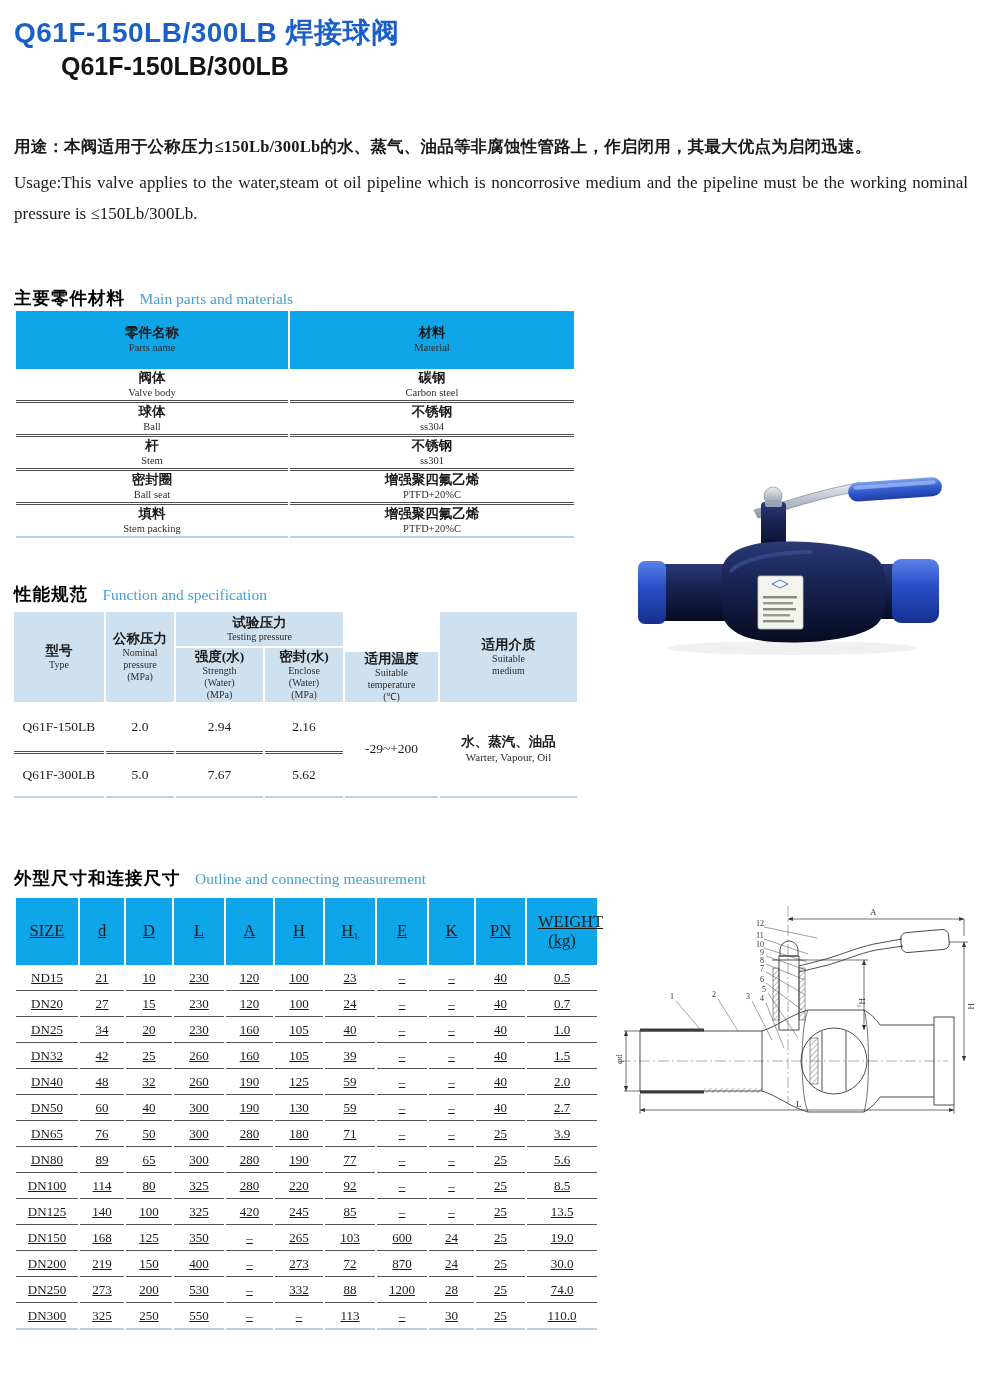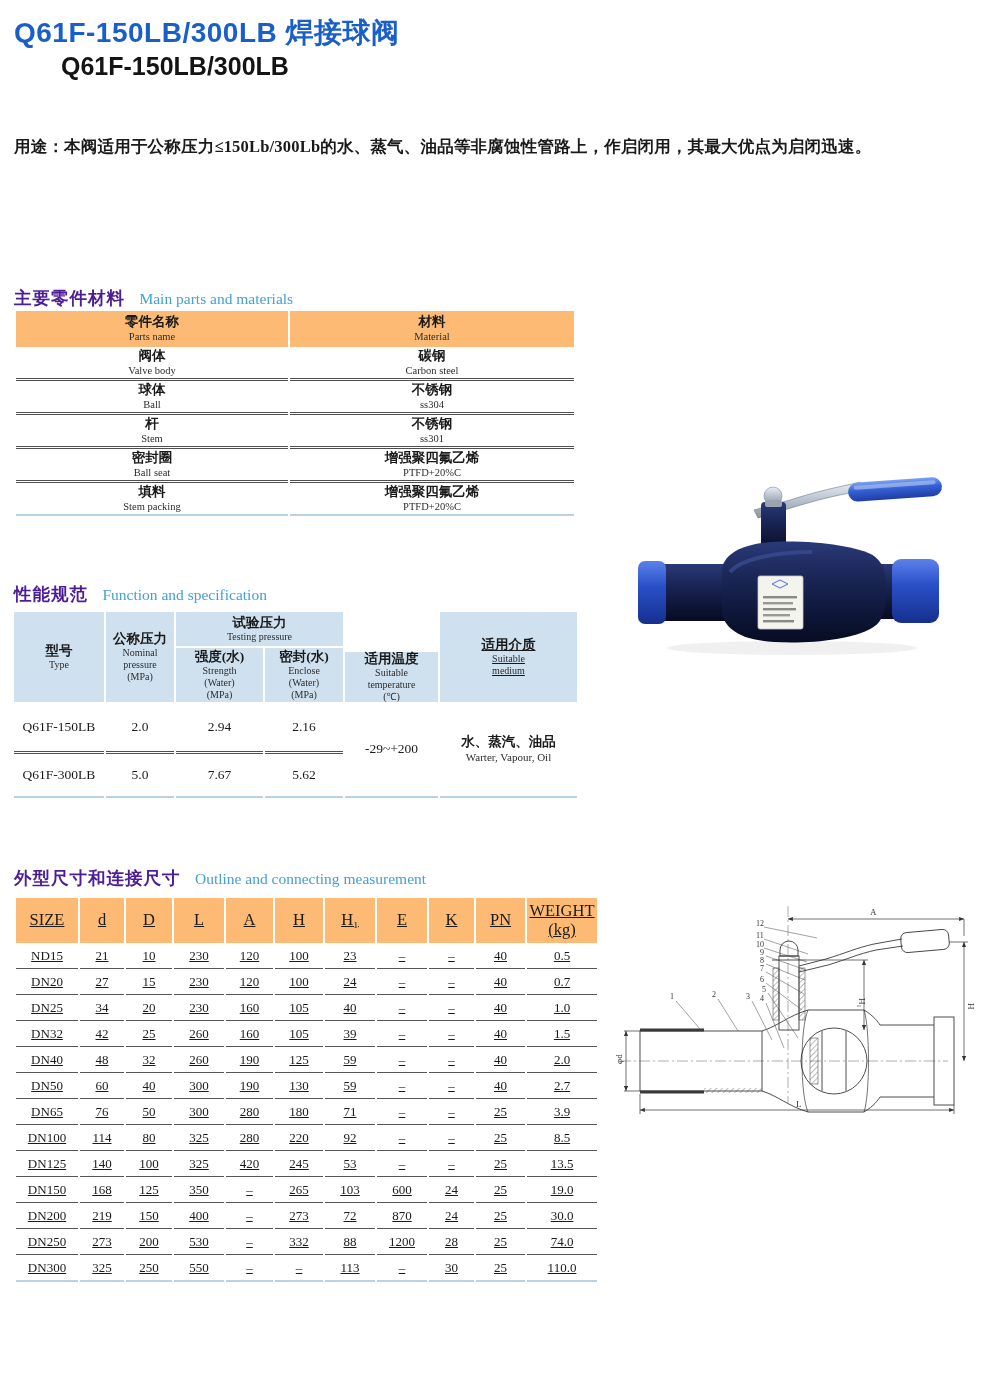--- a/index.html
+++ b/index.html
@@ -10,26 +10,26 @@
   .main-title{position:absolute;left:14px;top:14px;font-family:"Liberation Sans",sans-serif;
               font-weight:bold;font-size:28px;color:#1a5fc8;letter-spacing:0.5px;}
   .sub-title{position:absolute;left:14px;top:52px;font-family:"Liberation Sans",sans-serif;
              font-weight:bold;font-size:25px;color:#141414;margin-left:47px;}
 
   .usage{position:absolute;left:14px;top:136px;width:954px;}
   .usage .cn{font-size:16.5px;font-weight:600;margin-bottom:9px;letter-spacing:0.2px;}
   .usage .en{font-size:17px;line-height:1.85;text-align:justify;}
 
   .section-heading{position:absolute;left:14px;font-family:"Liberation Sans",sans-serif;}
-  .section-heading .cn{font-size:17.5px;font-weight:bold;color:#4c1d95;letter-spacing:1px;}
+  .section-heading .cn{font-size:17.5px;font-weight:bold;color:#000000;letter-spacing:1px;}
   .section-heading .en{font-size:15.5px;color:#44a0d4;font-family:"Liberation Serif",serif;margin-left:10px;}
 
   
   table.doc{border-collapse:separate;border-spacing:2px 0;table-layout:fixed;}
-  table.doc th{background:#fdba74;font-weight:normal;vertical-align:middle;text-align:center;padding:0;}
+  table.doc th{background:#0ea5e9;font-weight:normal;vertical-align:middle;text-align:center;padding:11px;}
   table.doc td{text-align:center;vertical-align:middle;padding:0;}
 
   .cellcn{font-size:13.5px;font-weight:bold;line-height:1.25;}
   .cellen{font-size:10.5px;color:#2c2c2c;line-height:1.2;}
 
   
   #parts-table{position:absolute;left:14px;top:311px;width:556px;}
   #parts-table th{height:36px;}
   #parts-table td{height:31px;border-bottom:3px double #4f4f4f;}
   #parts-table tr:last-child td{border-bottom:2px solid #b9d3e6;margin-top:39px;}
@@ -39,21 +39,21 @@
               grid-template-columns:90px 68px 87px 78px 93px 137px;
               grid-template-rows:36px 54px 52px 44px;column-gap:2px;}
   #spec-table .hd{background:#cfe1ef;display:flex;flex-direction:column;align-items:center;justify-content:center;text-align:center;}
   #spec-table .hd .cellen{white-space:pre-line;font-size:10px;}
   .sp-type{grid-column:1;grid-row:1/3;}
   .sp-nom{grid-column:2;grid-row:1/3;}
   .sp-test{grid-column:3/5;grid-row:1;border-bottom:2px solid #fff;}
   .sp-str{grid-column:3;grid-row:2;}
   .sp-enc{grid-column:4;grid-row:2;}
   .sp-temp{grid-column:5;grid-row:1/3;margin-top:40px;}
-  .sp-med{grid-column:6;grid-row:1/3;text-decoration:underline;}
+  .sp-med{grid-column:6;grid-row:1/3;}
   #spec-table .dcell{display:flex;align-items:center;justify-content:center;font-size:13.5px;}
   #spec-table .r1{border-bottom:3px double #4f4f4f;}
   #spec-table .r2{border-bottom:2px solid #b9d3e6;}
   #spec-table .merged{grid-row:3/5;flex-direction:column;border-bottom:2px solid #b9d3e6;}
   #spec-table .merged .cellen{font-size:11px;}
 
   
   #dims-table{position:absolute;left:14px;top:898px;width:561px;text-decoration:underline;}
   #dims-table th{height:45px;font-size:16.5px;white-space:pre-line;line-height:1.15;}
   #dims-table td{height:25px;font-size:13px;border-bottom:1.5px solid #555;}
@@ -68,20 +68,21 @@
 </head>
 <body>
 
 <div id="page">
 
   <div class="main-title">Q61F-150LB/300LB 焊接球阀</div>
   <div class="sub-title">Q61F-150LB/300LB</div>
 
   <div class="usage">
     <div class="cn">用途：本阀适用于公称压力≤150Lb/300Lb的水、蒸气、油品等非腐蚀性管路上，作启闭用，其最大优点为启闭迅速。</div>
+    <div class="en">Usage:This valve applies to  the water,steam ot oil pipeline which is noncorrosive medium and the pipeline must be the working nominal pressure is ≤150Lb/300Lb.</div>
   </div>
 
   <div class="section-heading" style="top:286px;">
     <span class="cn">主要零件材料</span>
     <span class="en">Main parts and materials</span>
   </div>
 
   <table class="doc" id="parts-table">
     <colgroup>
         <col style="width:272px">
@@ -394,40 +395,53 @@
           <td>300</td>
           <td>280</td>
           <td>180</td>
           <td>71</td>
           <td>–</td>
           <td>–</td>
           <td>25</td>
           <td>3.9</td>
         </tr>
         <tr>
+          <td>DN80</td>
+          <td>89</td>
+          <td>65</td>
+          <td>300</td>
+          <td>280</td>
+          <td>190</td>
+          <td>77</td>
+          <td>–</td>
+          <td>–</td>
+          <td>25</td>
+          <td>5.6</td>
+        </tr>
+        <tr>
           <td>DN100</td>
           <td>114</td>
           <td>80</td>
           <td>325</td>
           <td>280</td>
           <td>220</td>
           <td>92</td>
           <td>–</td>
           <td>–</td>
           <td>25</td>
           <td>8.5</td>
         </tr>
         <tr>
           <td>DN125</td>
           <td>140</td>
           <td>100</td>
           <td>325</td>
           <td>420</td>
           <td>245</td>
-          <td>53</td>
+          <td>85</td>
           <td>–</td>
           <td>–</td>
           <td>25</td>
           <td>13.5</td>
         </tr>
         <tr>
           <td>DN150</td>
           <td>168</td>
           <td>125</td>
           <td>350</td>

